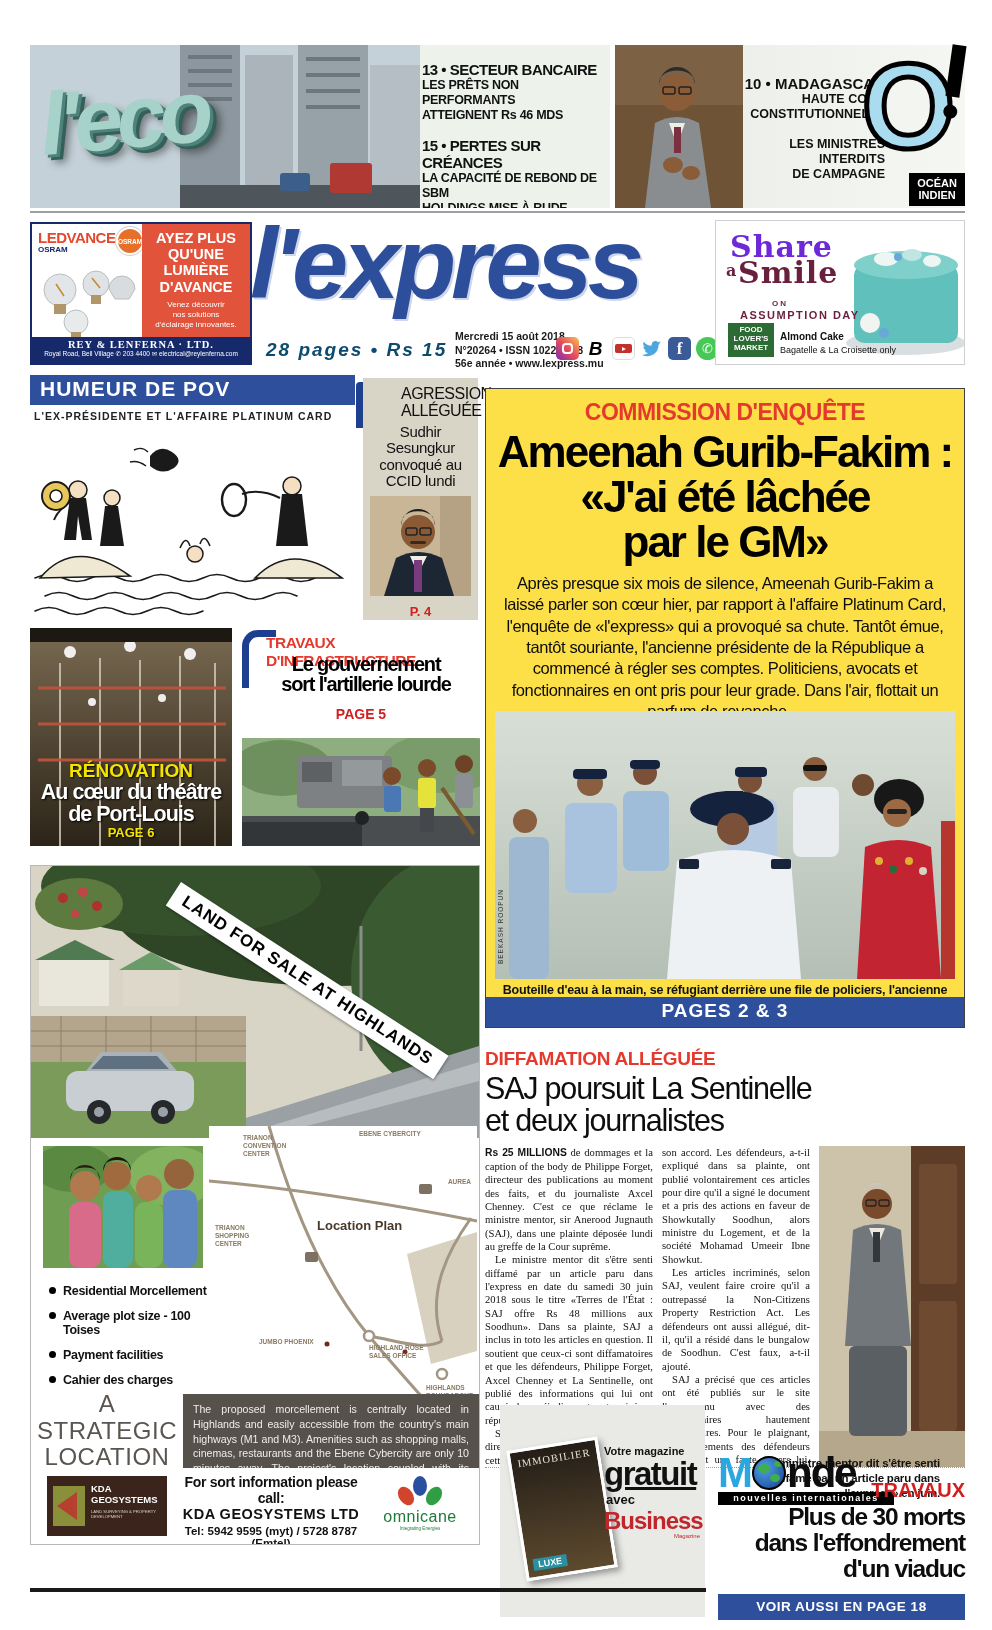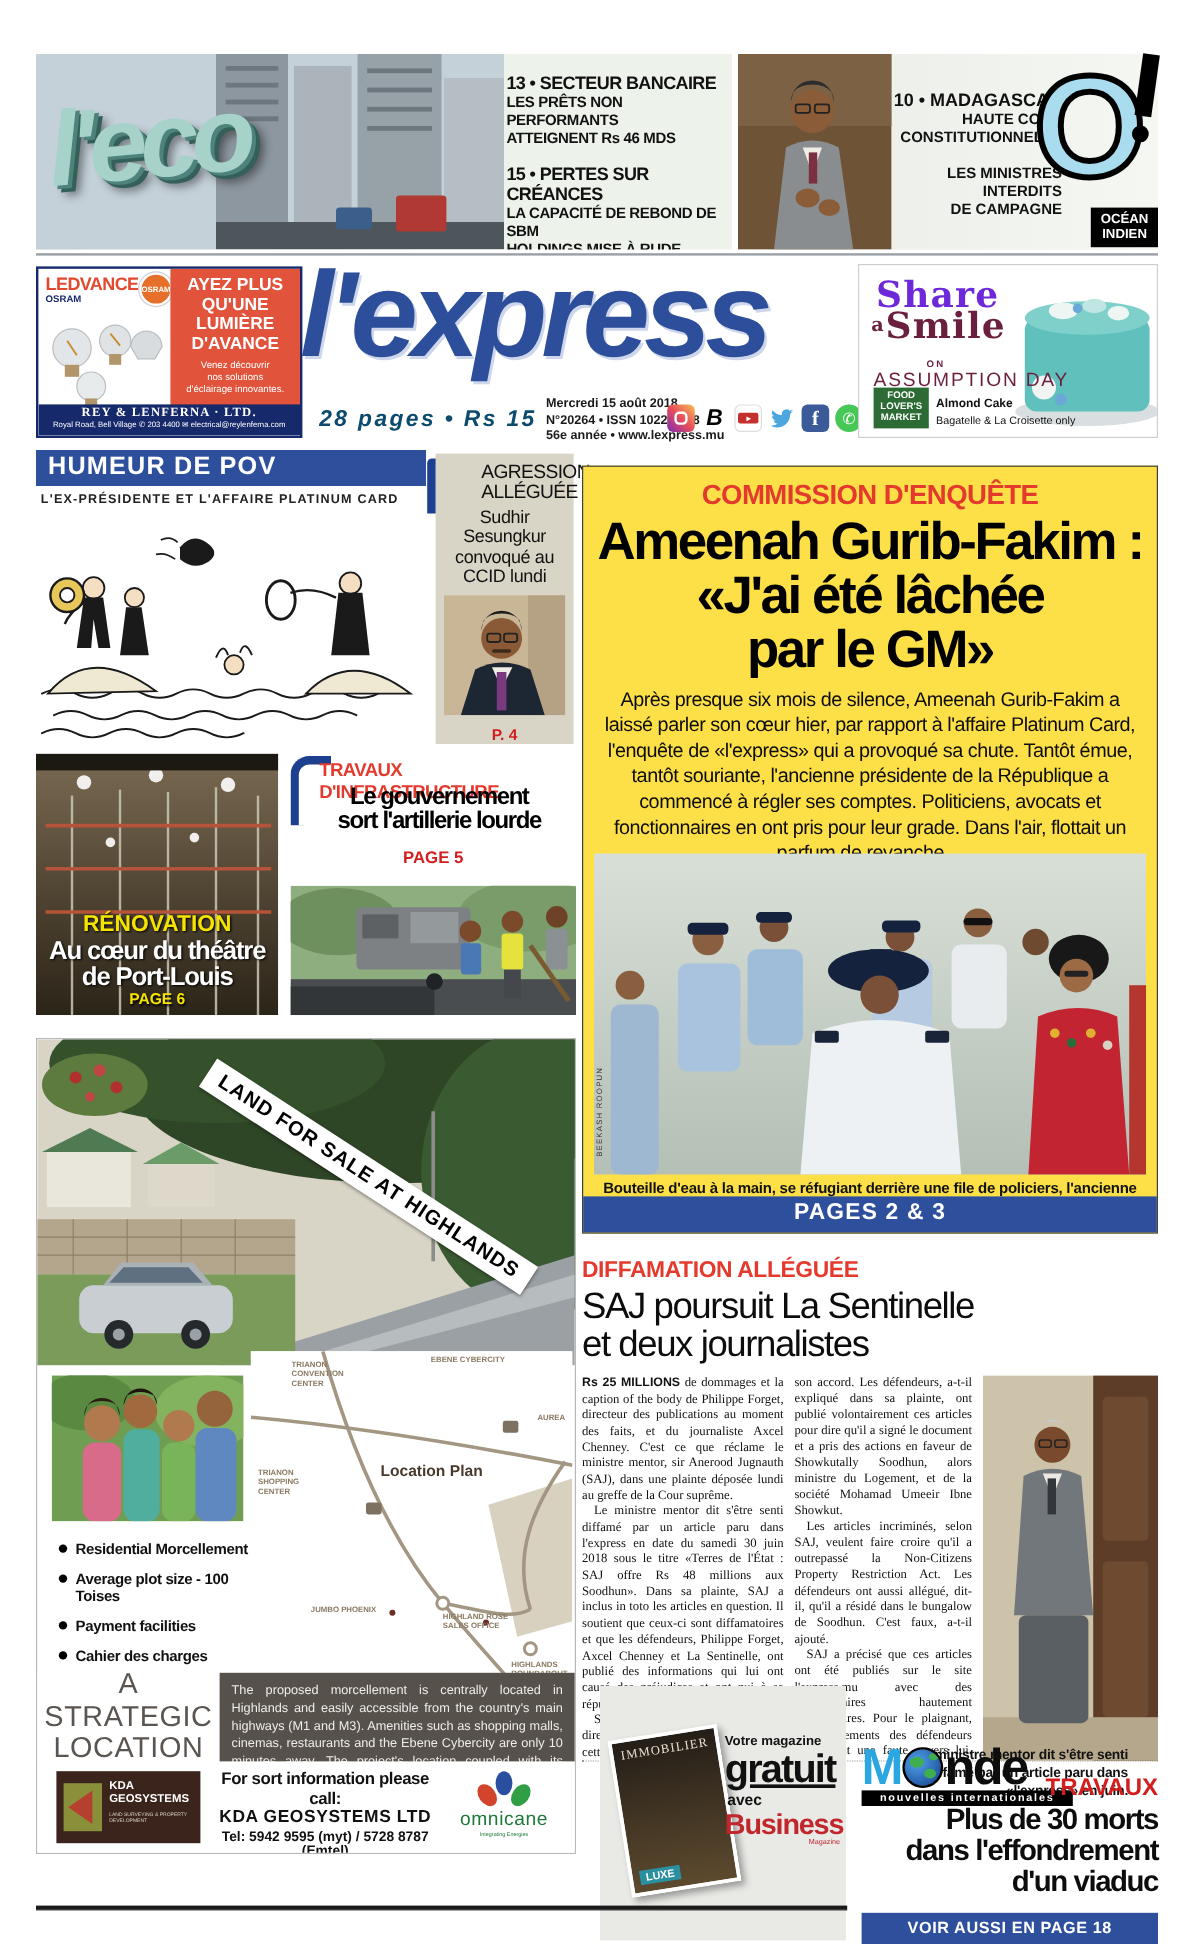--- a/index.html
+++ b/index.html
@@ -56,21 +56,21 @@
   .soc-yt .bar { width:17px; height:9px; background:#c4302b; border-radius:2px; display:flex; align-items:center; justify-content:center; }
   .soc-yt .tri { width:0; height:0; border-left:4px solid #fff; border-top:2.5px solid transparent; border-bottom:2.5px solid transparent; }
   .soc-tw { background:transparent; }
   .soc-fb { background:#3a5a98; color:#fff; font-weight:bold; font-size:17px; font-family:"Liberation Serif",serif; }
   .soc-wa { background:#47c756; border-radius:50%; color:#fff; font-size:13px; }
   .ad-share { left:715px; top:220px; width:250px; height:145px; background:#fff; border:1px solid #cfcfcf; overflow:hidden; }
   .sh-line1 { position:absolute; left:14px; top:8px; font:bold 30px "DejaVu Serif",serif; color:#6d28d9; letter-spacing:1px; }
   .sh-line2 { position:absolute; left:10px; top:40px; font:bold 16px "DejaVu Serif",serif; color:#6b1f3e; }
   .sh-line3 { position:absolute; left:22px; top:34px; font:bold 30px "DejaVu Serif",serif; color:#6b1f3e; letter-spacing:1px; }
   .sh-on { position:absolute; left:56px; top:78px; font-weight:bold; font-size:8px; color:#6b1f3e; letter-spacing:2px; }
-  .sh-day { position:absolute; left:12px; top:88px; font-weight:normal; font-size:16px; color:#6b1f3e; letter-spacing:1.5px; }
+  .sh-day { position:absolute; left:24px; top:88px; font-weight:bold; font-size:11px; color:#6b1f3e; letter-spacing:1.5px; }
   .sh-food { position:absolute; left:12px; bottom:7px; width:46px; height:34px; background:#2c6b33; color:#fff;
              font-weight:bold; font-size:8px; line-height:1.15; text-align:center; padding-top:2px; }
   .sh-prod { position:absolute; left:64px; bottom:22px; font-weight:bold; font-size:10px; }
   .sh-note { position:absolute; left:64px; bottom:9px; font-size:9px; }
   .sh-cake { position:absolute; right:-6px; top:6px; }
 
   
   .humeur-banner { left:30px; top:375px; width:325px; height:30px; background:#2d4f9c; color:#fff;
                    font-weight:bold; font-size:21px; letter-spacing:1px; padding:2px 0 0 10px; }
   .cartoon { left:30px; top:408px; width:325px; height:212px; background:#fff; }

